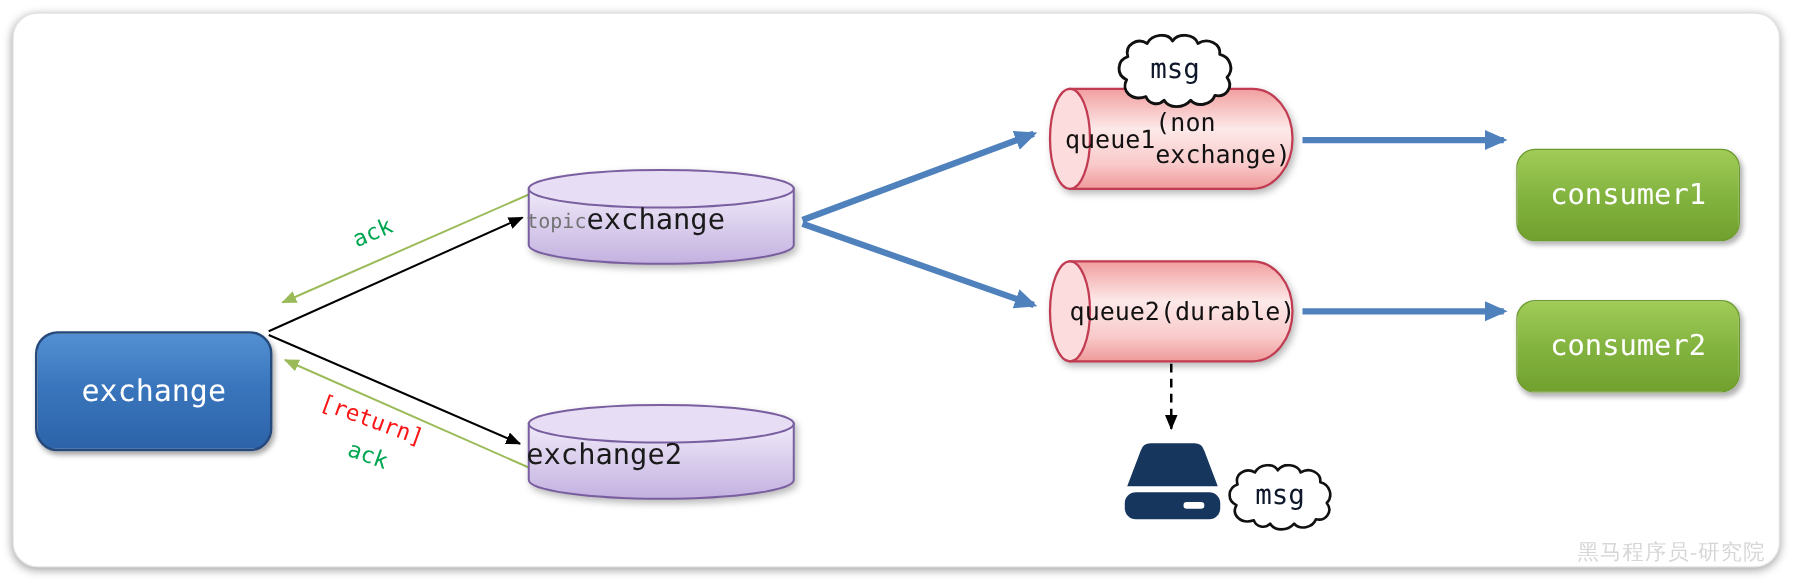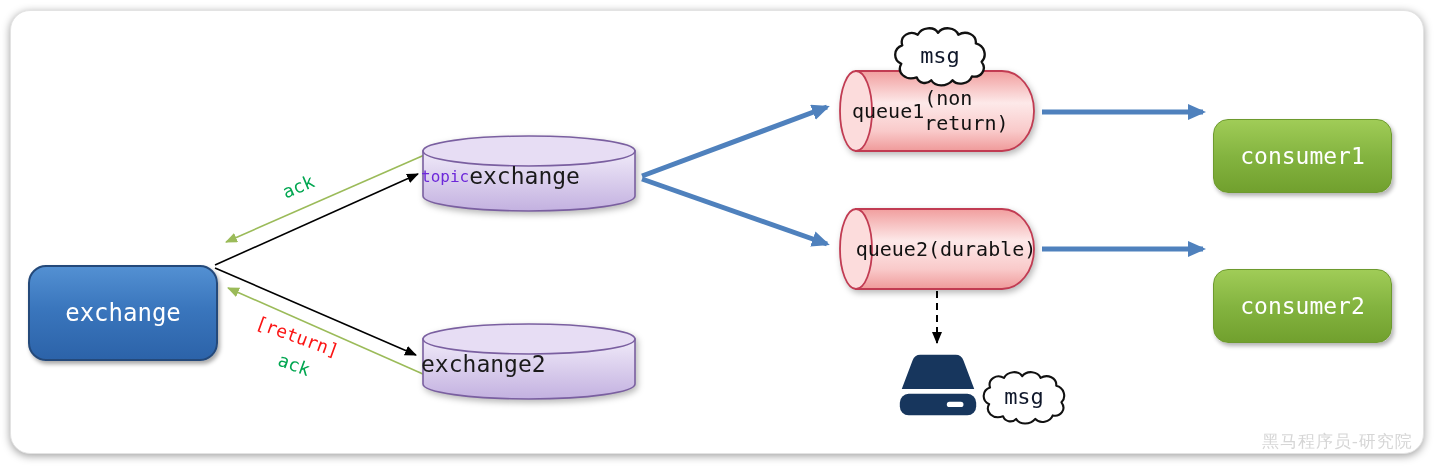--- a/index.html
+++ b/index.html
@@ -15,28 +15,28 @@
   .box{border-radius:16px;color:#fff;text-align:center;}
   .publisher{left:28px;top:221px;width:186px;height:92px;
              background:linear-gradient(180deg,#5390d2 0%,#3a76bd 45%,#2c63a9 100%);
              border:2px solid #24497a;border-radius:18px;
              box-shadow:2px 3px 4px rgba(0,0,0,.35);font-size:24px;}
   .consumer{width:177px;height:72px;
             background:linear-gradient(180deg,#a0cc57 0%,#84b440 50%,#71a02e 100%);
             border:1px solid #6d9a2e;border-radius:15px;
             box-shadow:2px 3px 4px rgba(0,0,0,.3);font-size:23px;}
   .consumer1{left:1213px;top:75px;}
-  .consumer2{left:1213px;top:225px;text-align:right;}
+  .consumer2{left:1213px;top:196px;text-align:right;}
 
   .cyl{position:absolute;}
   .cyl svg{position:absolute;left:0;top:0;filter:drop-shadow(2px 3px 3px rgba(0,0,0,.28));}
   .cyl .txt{position:absolute;left:0;top:0;width:100%;height:100%;
             display:flex;flex-direction:row;align-items:center;}
   .cyl-v{width:216px;height:82px;}
-  .cyl-v .type{font-size:16px;color:#6d28d9;margin-top:5px;height:20px;}
+  .cyl-v .type{font-size:16px;color:#737373;margin-top:5px;height:20px;}
   .cyl-v .main{font-size:23px;color:#1a1a1a;margin-top:3px;}
   .exchange1{left:421px;top:133px;}
   .exchange2{left:421px;top:321px;}
   .cyl-h{width:204px;height:84px;}
   .cyl-h .txt{justify-content:center;padding-left:16px;box-sizing:border-box;}
   .cyl-h .l1,.cyl-h .l2{font-size:20px;color:#111;line-height:25px;}
   .queue1{left:836px;top:69px;}
   .queue2{left:836px;top:207px;}
 
   .cloud{position:absolute;}
@@ -126,21 +126,21 @@
             <stop offset="0.4" stop-color="#fde9e9"></stop>
           <stop offset="0.75" stop-color="#f9caca"></stop>
             <stop offset="1" stop-color="#ef9a9a"></stop>
         </linearGradient>
       </defs>
       <path d="M20,2 L166,2 A32,40 0 0,1 166,82 L20,82 Z" fill="url(#gPink)" stroke="#c13b52" stroke-width="1.8"></path>
       <ellipse cx="20" cy="42" rx="16" ry="40" fill="#fcdcdc" stroke="#c13b52" stroke-width="1.8"></ellipse>
     </svg>
     <div class="txt">
       <span class="l1">queue1</span>
-      <span class="l2">(non return)</span>
+      <span class="l2">(non exchange)</span>
     </div>
   </div>
 
   <div class="cyl cyl-h queue2">
     <svg width="204" height="84" viewBox="0 0 204 84">
       <path d="M20,2 L166,2 A32,40 0 0,1 166,82 L20,82 Z" fill="url(#gPink)" stroke="#c13b52" stroke-width="1.8"></path>
       <ellipse cx="20" cy="42" rx="16" ry="40" fill="#fcdcdc" stroke="#c13b52" stroke-width="1.8"></ellipse>
     </svg>
     <div class="txt">
       <span class="l1">queue2</span>

